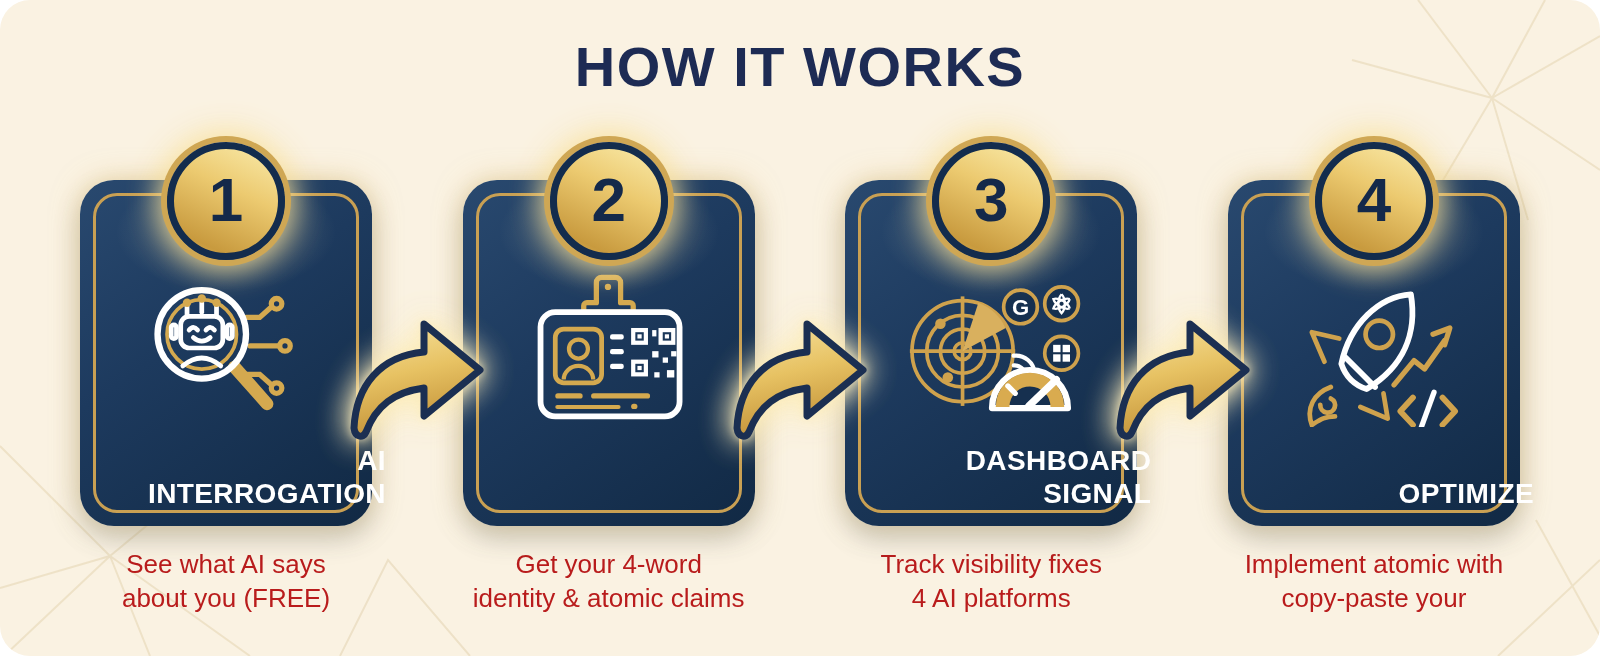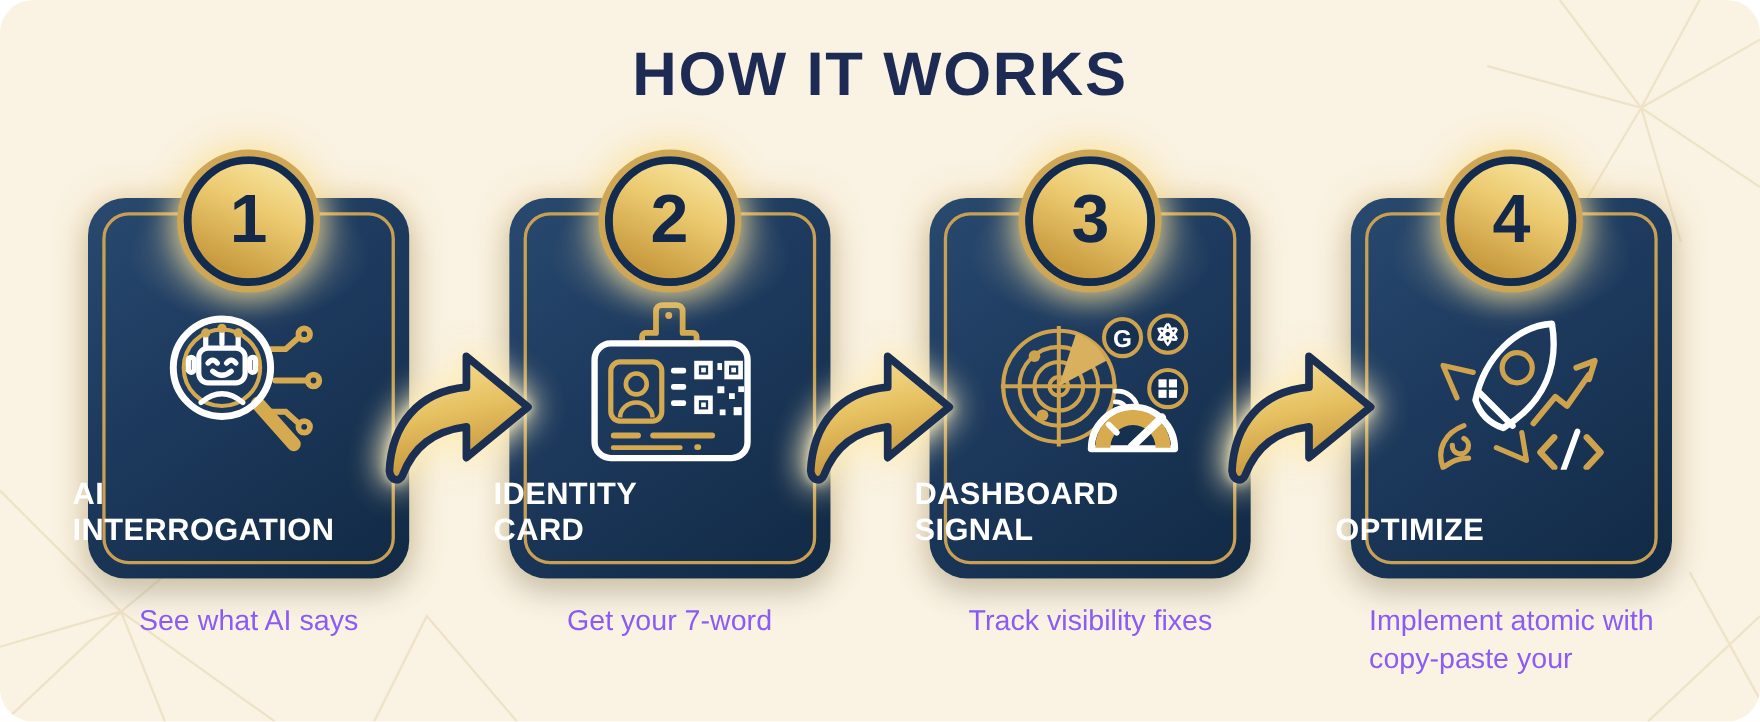--- a/index.html
+++ b/index.html
@@ -45,28 +45,28 @@
     background:linear-gradient(205deg,#f8e7a4 4%,#ecca70 40%,#c89a3e 85%,#dcb45c 100%);
     border:7px solid #132c4d;
     box-shadow:0 0 0 6px #cfa754, 0 0 30px 10px rgba(248,224,152,0.9);
     display:flex; align-items:center; justify-content:center; z-index:3;
   }
   .badge-number { font-size:62px; font-weight:800; color:#14294a; line-height:1; margin-top:-3px; }
 
   .icon-wrap { position:absolute; top:84px; left:50%; transform:translateX(-50%); width:190px; height:168px; display:flex; align-items:center; justify-content:center; }
 
   .card-title {
-    position:absolute; bottom:28px; left:-14px; width:320px;
-    text-align:left; color:#ffffff; font-weight:800;
+    position:absolute; bottom:16px; left:-14px; width:320px;
+    text-align:right; color:#ffffff; font-weight:800;
     font-size:28px; line-height:1.16; letter-spacing:0.4px; z-index:2;
   }
 
   .caption {
-    margin-top:22px; display:flex; flex-direction:column; align-items:flex-start;
-    color:#8b5cf6; font-size:26px; line-height:1.3; font-weight:500;
+    margin-top:22px; display:flex; flex-direction:column; align-items:center;
+    color:#b91c1c; font-size:26px; line-height:1.3; font-weight:500;
   }
   .caption span { white-space:nowrap; }
 
   .flow-arrow { position:absolute; top:110px; width:170px; height:150px; z-index:5;
     filter:drop-shadow(0 0 16px rgba(252,236,186,0.95)) drop-shadow(0 0 5px rgba(252,236,186,0.9)); }
   .flow-arrow.a1 { left:252px; }
   .flow-arrow.a2 { left:635px; }
   .flow-arrow.a3 { left:1018px; }
 </style>
 </head>
@@ -124,20 +124,21 @@
             </g>
           </svg>
         </div>
         <div class="card-title">
           <div>AI</div>
           <div>INTERROGATION</div>
         </div>
       </div>
       <div class="caption">
         <span>See what AI says</span>
+        <span>about you (FREE)</span>
       </div>
     </div>
 
     <div class="step">
       <div class="card">
         <div class="badge">
           <span class="badge-number">2</span>
         </div>
         <div class="icon-wrap">
           <svg width="180" height="158" viewBox="0 0 170 150" fill="none">
@@ -169,27 +170,24 @@
                 <rect x="126" y="58" width="4" height="6"></rect>
             </g>
             <g fill="#d4a94f">
               <rect x="34" y="118" width="26" height="5" rx="2.5"></rect>
                 <rect x="68" y="118" width="56" height="5" rx="2.5"></rect>
               <rect x="34" y="129" width="62" height="4" rx="2"></rect>
                 <rect x="106" y="128" width="6" height="5" rx="2.5"></rect>
             </g>
           </svg>
         </div>
-        <div class="card-title">
-          <div>IDENTITY</div>
-          <div>CARD</div>
-        </div>
       </div>
       <div class="caption">
-        <span>Get your 7-word</span>
+        <span>Get your 4-word</span>
+        <span>identity &amp; atomic claims</span>
       </div>
     </div>
 
     <div class="step">
       <div class="card">
         <div class="badge">
           <span class="badge-number">3</span>
         </div>
         <div class="icon-wrap">
           <svg width="180" height="158" viewBox="0 0 170 150" fill="none">
@@ -240,20 +238,21 @@
             </g>
           </svg>
         </div>
         <div class="card-title">
           <div>DASHBOARD</div>
           <div>SIGNAL</div>
         </div>
       </div>
       <div class="caption">
         <span>Track visibility fixes</span>
+        <span>4 AI platforms</span>
       </div>
     </div>
 
     <div class="step">
       <div class="card">
         <div class="badge">
           <span class="badge-number">4</span>
         </div>
         <div class="icon-wrap">
           <svg width="180" height="158" viewBox="0 0 170 150" fill="none">

